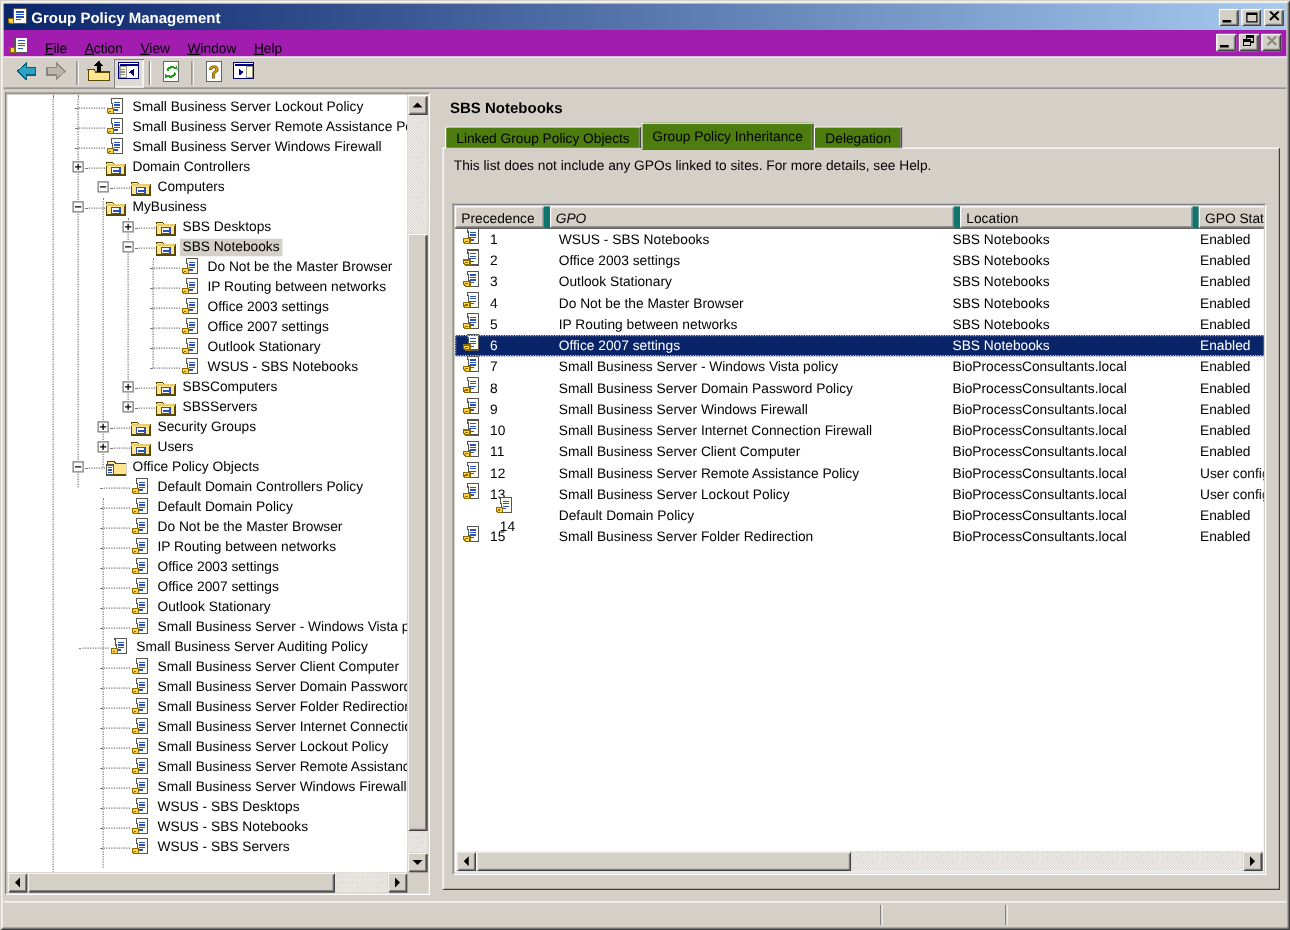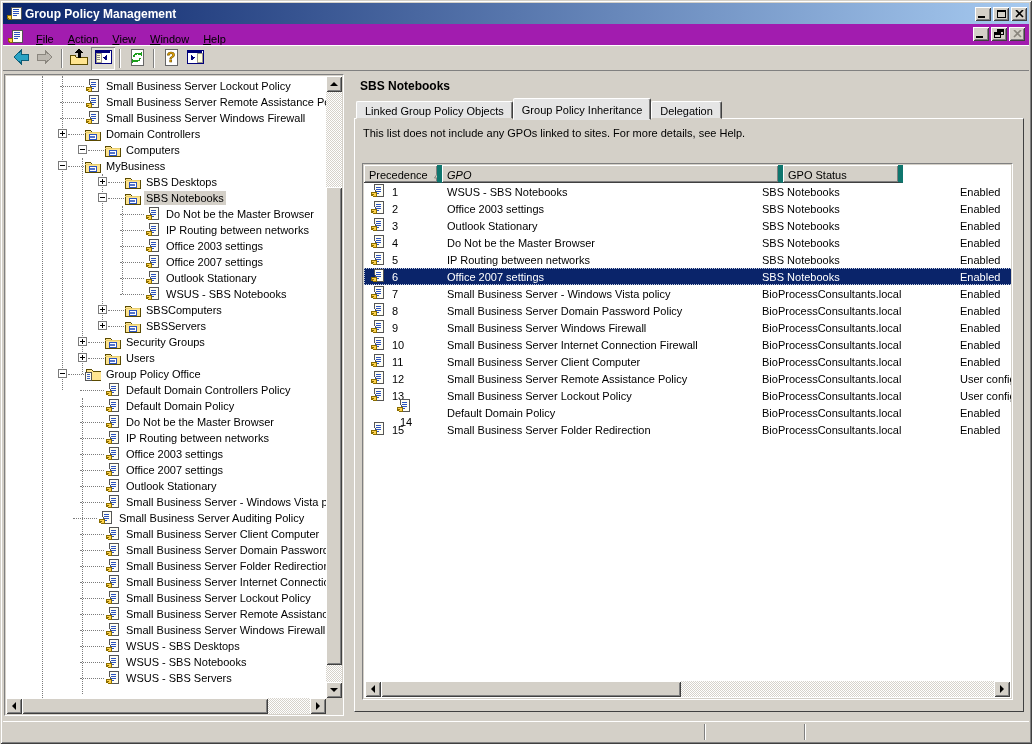--- a/index.html
+++ b/index.html
@@ -73,21 +73,21 @@
   .a-left  { width:0; height:0; border:4px solid transparent; border-right:4px solid #000; margin-left:-4px; }
   .a-right { width:0; height:0; border:4px solid transparent; border-left:4px solid #000; margin-right:-4px; }
   .vscroll { position:absolute; right:1px; top:1px; bottom:17px; width:16px; }
   .hscroll { position:absolute; left:1px; bottom:1px; right:17px; height:16px; }
   .corner  { position:absolute; right:1px; bottom:1px; width:16px; height:16px; background:#d4d0c8; }
 
   
   .result-pane { position:absolute; left:347px; top:0; right:1px; height:644px; }
   .pane-title { position:absolute; left:10px; top:7px; font-size:12px; font-weight:bold; }
   .tabstrip { position:absolute; left:4px; top:25px; height:22px; display:flex; align-items:flex-end; padding-left:2px; z-index:3; }
-  .tab { height:18px; line-height:16px; padding:1px 8px 0; background:#e5e5e5; position:relative;
+  .tab { height:18px; line-height:16px; padding:1px 8px 0; background:#4d7c0f; position:relative;
     border:1px solid; border-color:#fff #404040 #d4d0c8 #fff; border-top-left-radius:2px; border-top-right-radius:2px;
     box-shadow: inset -1px 0 0 #808080; margin-right:0; }
   .tab.active { height:22px; padding-top:3px; margin-bottom:-1px; z-index:4; border-bottom-color:transparent; }
   .tabpage { position:absolute; left:4px; right:4px; top:46px; bottom:4px; background:#d4d0c8;
     border:1px solid; border-color:#fff #404040 #404040 #fff; z-index:1; }
   .note { position:absolute; left:8px; top:8px; }
 
   
   .listview { position:absolute; left:7px; top:44px; width:651px; height:537px; }
   .lv-client { position:absolute; left:1px; top:1px; right:1px; bottom:1px; background:#fff; overflow:hidden; }
@@ -474,21 +474,21 @@
                 <span class="stub2"></span>
       <span class="ebox minus">
                   <i></i>
                 </span>
               </span>
               <span class="ticon16"><svg width="17" height="16" viewBox="0 0 17 16" shape-rendering="crispEdges">
                   <path d="M2 3 h5 l2 2 h8 v9 h-15 z" fill="#ffe590" stroke="#5a4a00"></path>
      <rect x="1" y="6" width="6" height="8" fill="#fffef4" stroke="#555"></rect>
      <path d="M2.5 8 h3 M2.5 10 h3 M2.5 12 h3" stroke="#2a52be" stroke-width="0.9"></path>
                 </svg></span>
-              <span class="tlabel">Group Policy Office</span>
+              <span class="tlabel">Office Policy Objects</span>
             </div>
             <div class="trow" style="padding-left: 72px;">
               <span class="tcell">
                 <span class="stub"></span>
               </span>
               <span class="ticon16"><svg width="17" height="16" viewBox="0 0 17 16" shape-rendering="crispEdges">
                   <path d="M5 1 h9 v12 h-7 z" fill="#fffef4" stroke="#555"></path>
      <path d="M7 4 h5 M7 6 h5 M7 8 h5 M7 10 h3" stroke="#2a52be" stroke-width="1" fill="none"></path>
      <path d="M2 9 h5 v4 h-3 q-2 0 -2 -2 z" fill="#ffd24d" stroke="#8a6d00"></path>
      <path d="M3 11 h2" stroke="#8a6d00"></path>
@@ -572,21 +572,21 @@
                 <span class="stub"></span>
               </span>
               <span class="ticon16"><svg width="17" height="16" viewBox="0 0 17 16" shape-rendering="crispEdges">
                   <path d="M5 1 h9 v12 h-7 z" fill="#fffef4" stroke="#555"></path>
      <path d="M7 4 h5 M7 6 h5 M7 8 h5 M7 10 h3" stroke="#2a52be" stroke-width="1" fill="none"></path>
      <path d="M2 9 h5 v4 h-3 q-2 0 -2 -2 z" fill="#ffd24d" stroke="#8a6d00"></path>
      <path d="M3 11 h2" stroke="#8a6d00"></path>
                 </svg></span>
               <span class="tlabel">Small Business Server - Windows Vista policy</span>
             </div>
-            <div class="trow" style="padding-left: 39px; margin-left: 26px;">
+            <div class="trow" style="padding-left: 55px;">
               <span class="tcell">
                 <span class="stub"></span>
               </span>
               <span class="ticon16"><svg width="17" height="16" viewBox="0 0 17 16" shape-rendering="crispEdges">
                   <path d="M5 1 h9 v12 h-7 z" fill="#fffef4" stroke="#555"></path>
      <path d="M7 4 h5 M7 6 h5 M7 8 h5 M7 10 h3" stroke="#2a52be" stroke-width="1" fill="none"></path>
      <path d="M2 9 h5 v4 h-3 q-2 0 -2 -2 z" fill="#ffd24d" stroke="#8a6d00"></path>
      <path d="M3 11 h2" stroke="#8a6d00"></path>
                 </svg></span>
               <span class="tlabel">Small Business Server Auditing Policy</span>
@@ -749,20 +749,23 @@
               <div class="lhead" id="list-head">
                   <span class="hcell" style="width: 78px;">
                     <span>Precedence</span>
                     <span><svg width="10" height="9" viewBox="0 0 10 9" shape-rendering="crispEdges">
                         <path d="M5 1 L9.5 8 H0.5 Z" fill="#d4d0c8" stroke="#8a867e" shape-rendering="auto"></path>
                       </svg></span>
                   </span>
                   <span class="hcell" style="width: 341px; font-style: italic;">
                     <span>GPO</span>
                   </span>
+                  <span class="hcell" style="width: 198px;">
+                    <span>Location</span>
+                  </span>
                   <span class="hcell" style="width: 120px;">
                     <span>GPO Status</span>
                   </span>
                 </div>
               <div id="list-body">
                   <div class="lrow">
                     <span class="lcell c-prec" style="width: 78px;">
                       <span><svg width="17" height="16" viewBox="0 0 17 16" shape-rendering="crispEdges">
                           <path d="M5 1 h9 v12 h-7 z" fill="#fffef4" stroke="#555"></path>
      <path d="M7 4 h5 M7 6 h5 M7 8 h5 M7 10 h3" stroke="#2a52be" stroke-width="1" fill="none"></path>

